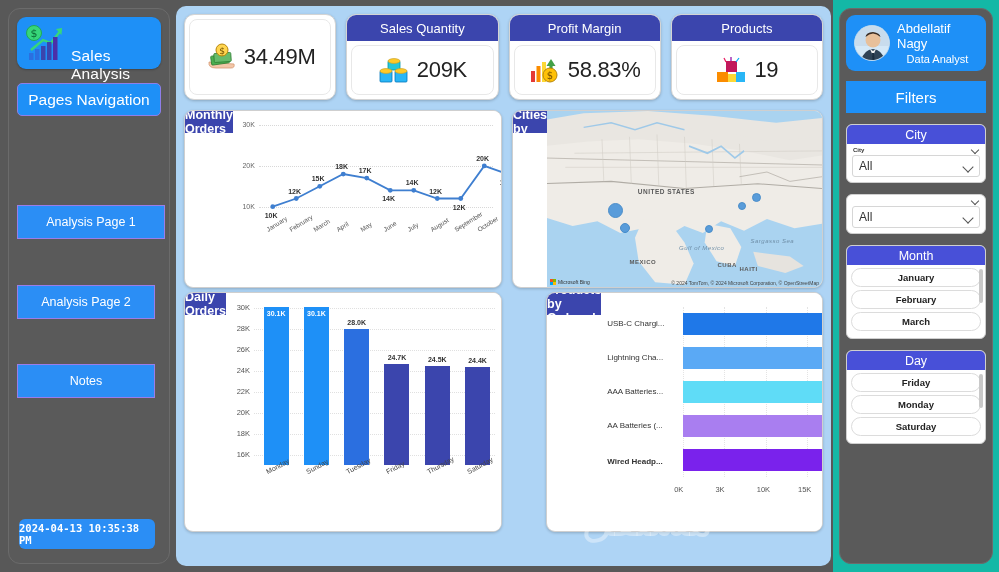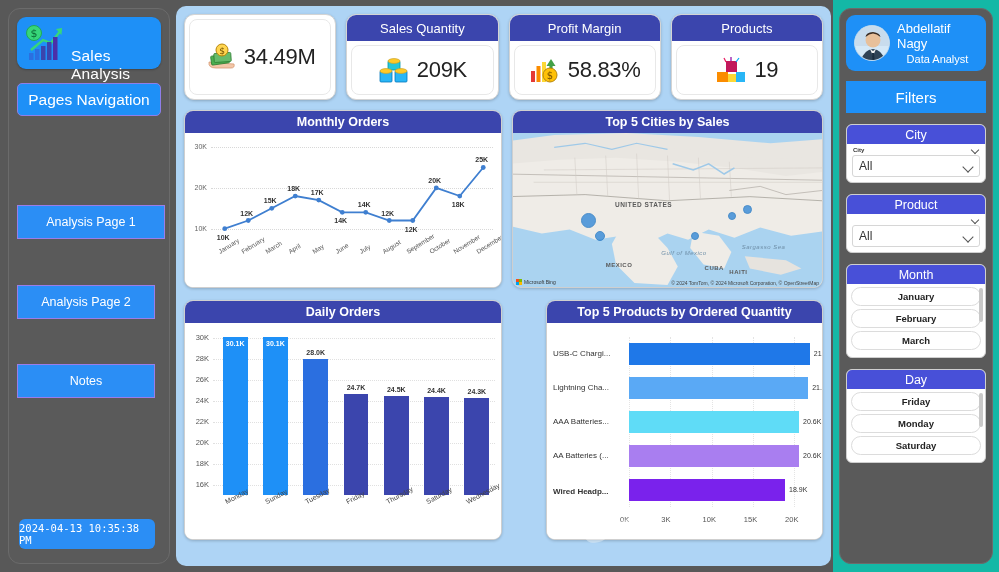--- a/index.html
+++ b/index.html
@@ -56,21 +56,21 @@
     color: #fff; font-size: 12.5px;
   }
   .nav-p1 { position: absolute; left: 8px; right: 4px; top: 196px; }
   .nav-p2 { position: absolute; left: 8px; right: 14px; top: 276px; }
   .nav-p3 { position: absolute; left: 8px; right: 14px; top: 355px; }
 
   .timestamp {
     position: absolute; left: 10px; right: 14px; bottom: 14px;
     height: 30px; background: #2b8ef5; border-radius: 6px;
     display: flex; align-items: center; justify-content: center;
-    color: #fff; font-size: 10.5px; font-family: "DejaVu Sans Mono", monospace;
+    color: #fff; font-size: 10.5px; font-family: "DejaVu Sans Mono", monospace; font-weight: bold;
   }
 
   
   .canvas {
     flex: 1 1 auto;
     background: #aed4f5;
     border-radius: 10px;
     margin: 6px 2px 6px 0;
     position: relative;
     padding: 8px;
@@ -97,34 +97,34 @@
   }
   .kpi-val { font-size: 22px; color: #222; letter-spacing: -.3px; }
   .kpi-icon { width: 32px; height: 30px; position: relative; flex: 0 0 32px; }
 
   
   .card {
     background: #fff;
     border-radius: 9px;
     border: 1px solid #cfcfcf;
     overflow: hidden;
-    display: flex; flex-direction: column;
+    display: flex; flex-direction: row;
     box-shadow: 0 1px 3px rgba(0,0,0,.2);
   }
   .card-head {
     background: #3b45ad; color: #fff;
     height: 22px; flex: 0 0 22px;
     display: flex; align-items: center; justify-content: center;
     font-size: 12.5px; font-weight: bold;
   }
   .card-body { flex: 1; position: relative; background: #fff; }
 
   .grid-row { display: flex; gap: 10px; margin-top: 10px; }
   .row1 { height: 178px; }
-  .row2 { height: 240px; margin-top: 12px; gap: 44px; }
+  .row2 { height: 240px; margin-top: 4px; gap: 44px; }
   .col-l { flex: 0 0 318px; }
   .col-r { flex: 1 1 auto; }
 
   
   .lc { position: absolute; inset: 0; }
   .ylab { position: absolute; font-size: 7px; color: #666; text-align: right; width: 22px; }
   .gridline { position: absolute; left: 26px; right: 8px; border-top: 1px dotted #d8d8d8; }
   .xlab-line { position: absolute; font-size: 6.5px; color: #555;
     transform: rotate(-32deg); transform-origin: left top; white-space: nowrap; }
   .pt-label { position: absolute; font-size: 7px; color: #333; font-weight: bold; white-space: nowrap; }
@@ -541,21 +541,20 @@
           <span>City</span>
           <span class="chev sm"></span>
         </div>
         <div class="dd-box">
           <span>All</span>
           <span class="chev"></span>
         </div>
       </div>
 
       <div class="slicer">
-        <div class="slicer-head">Product</div>
         <div class="dd-minihead" style="justify-content:flex-end;">
           <span class="chev sm"></span>
         </div>
         <div class="dd-box">
           <span>All</span>
           <span class="chev"></span>
         </div>
       </div>
 
       <div class="slicer">

